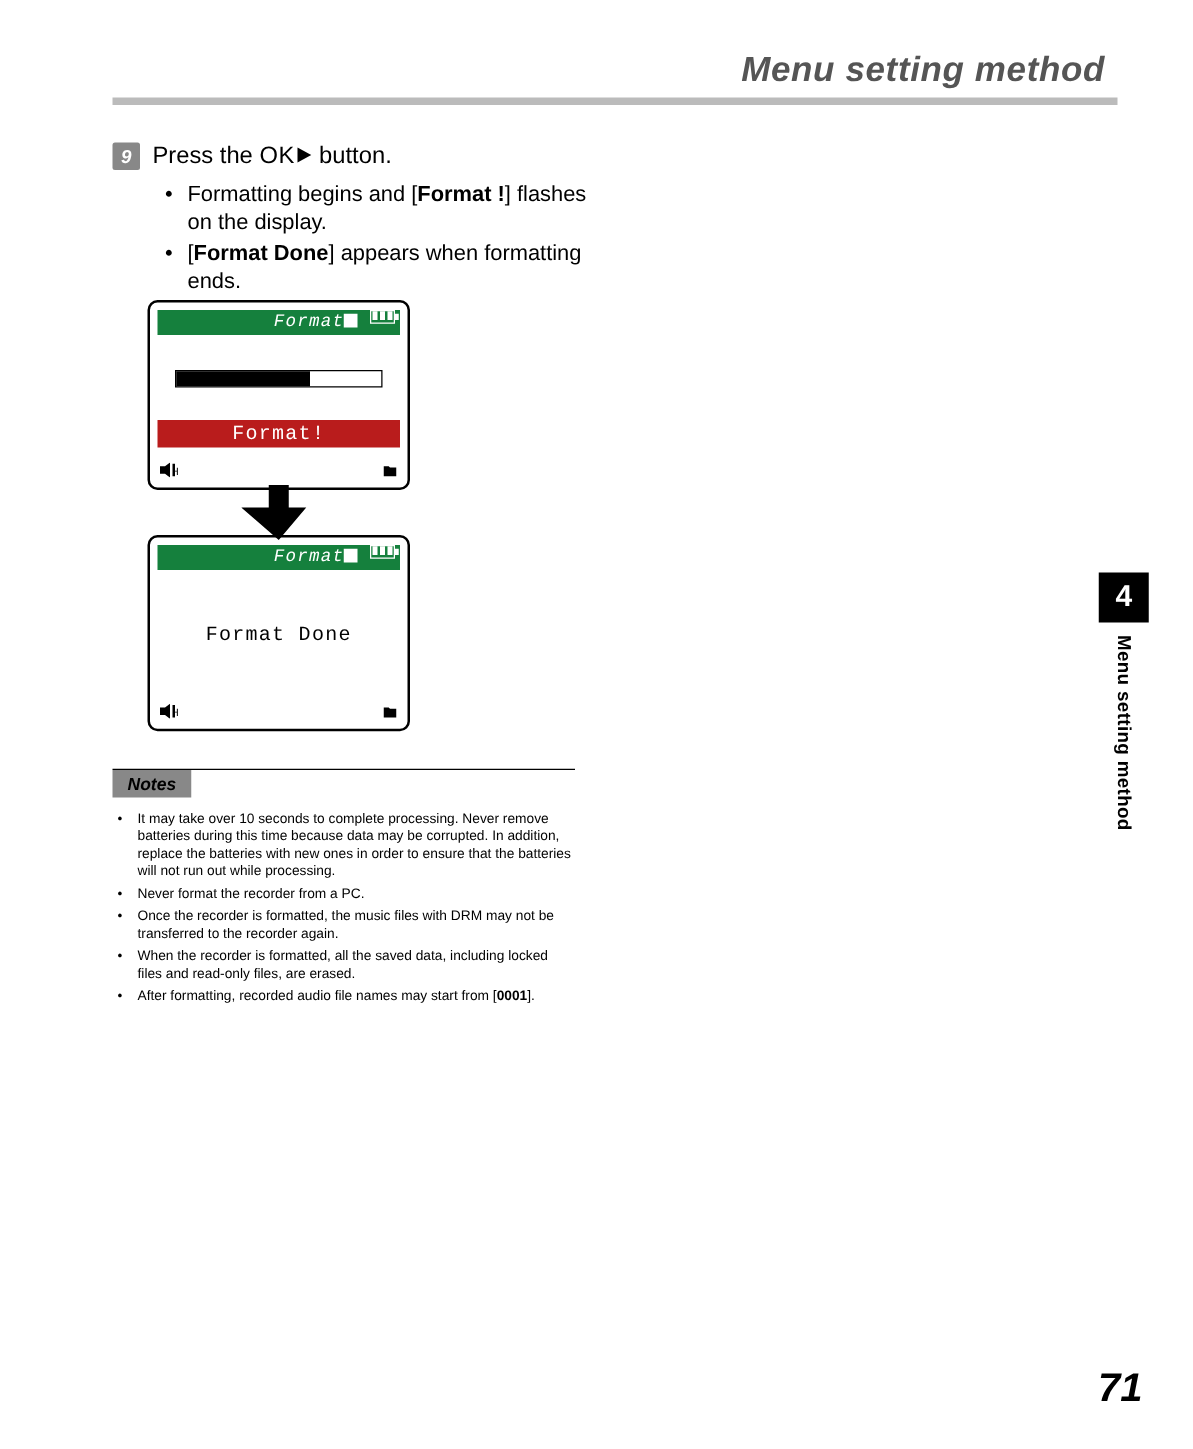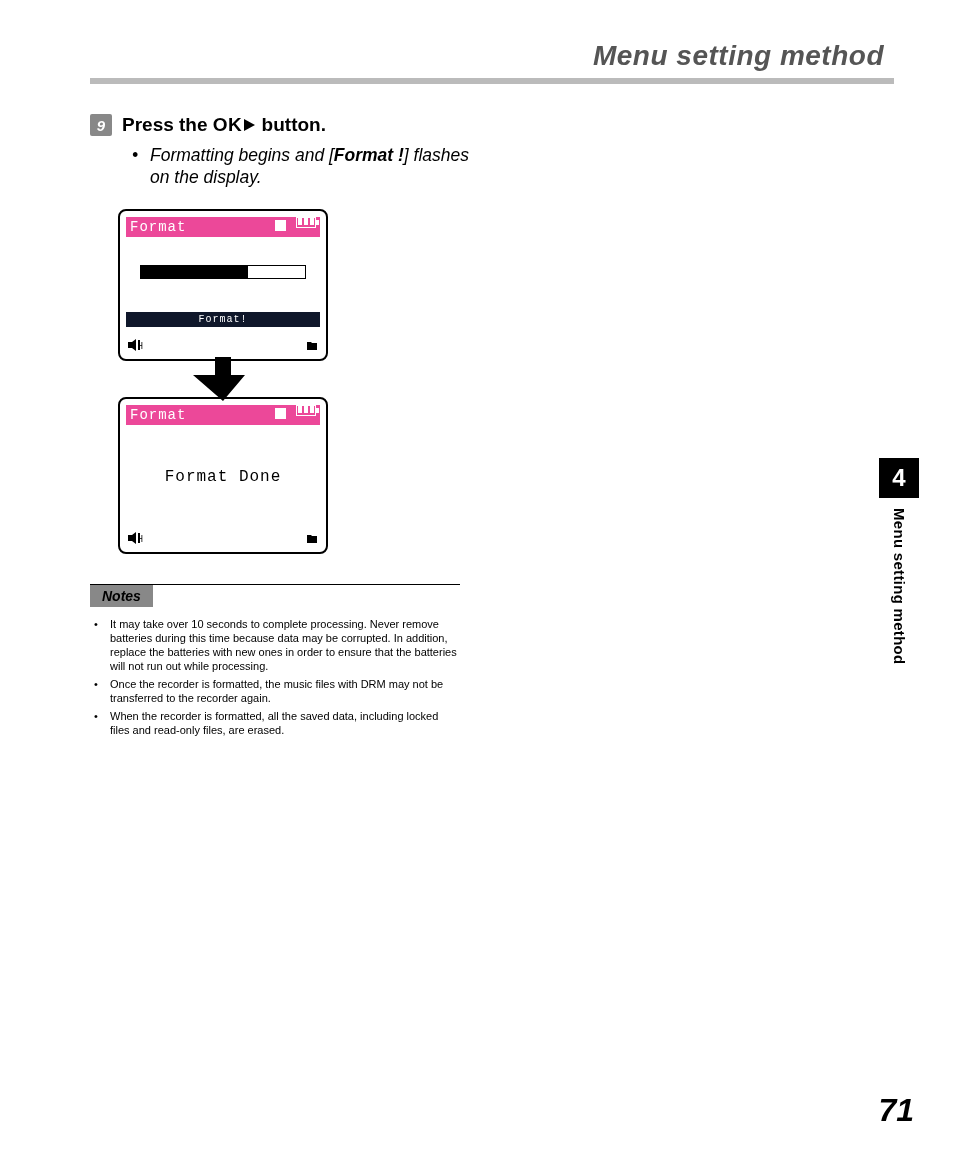--- a/index.html
+++ b/index.html
@@ -6,44 +6,44 @@
   html, body { width: 954px; height: 1159px; background: #fff; font-family: "Myriad Pro", "Segoe UI", Arial, sans-serif; color: #000; }
   .page { position: relative; width: 954px; height: 1159px; padding: 40px 60px 28px 90px; }
 
   
   .runhead { text-align: right; font-weight: 700; font-size: 28px; font-style: italic; color: #555; padding-right: 10px; margin-bottom: 6px; letter-spacing: .5px; }
   .rule-thick { height: 6px; background: #bbb; margin-bottom: 30px; }
 
   
   .step { display: flex; align-items: center; gap: 10px; margin-bottom: 8px; }
   .step-num { width: 22px; height: 22px; background: #888; color: #fff; font-style: italic; font-weight: 700; font-size: 15px; display: flex; align-items: center; justify-content: center; border-radius: 2px; }
-  .step-text { font-size: 19px; font-weight: 700; }
+  .step-text { font-size: 19px; font-weight: 400; }
   .step-text .ok { font-family: "Arial Black", Arial, sans-serif; letter-spacing: .5px; }
   .play-icon { display: inline-block; }
   .play-icon svg { vertical-align: -1px; }
 
   
-  ul.tight { list-style: none; padding-left: 60px; max-width: 380px; margin-bottom: 20px; font-style: italic; }
+  ul.tight { list-style: none; padding-left: 60px; max-width: 380px; margin-bottom: 4px; }
   ul.tight li { position: relative; font-size: 17.5px; line-height: 1.28; margin-bottom: 2px; }
   ul.tight li::before { content: "•"; position: absolute; left: -18px; top: 0; }
   .b { font-weight: 700; }
 
   
   .lcd-wrap { margin-left: 28px; margin-bottom: 30px; width: 210px; }
   .lcd { width: 210px; border: 2.5px solid #000; border-radius: 8px; background: #fff; padding: 6px; font-family: "Courier New", monospace; }
-  .lcd-title { display: flex; align-items: center; justify-content: space-between; background: #ec4899; color: #fff; padding: 2px 4px; height: 20px; }
+  .lcd-title { display: flex; align-items: center; justify-content: flex-end; background: #15803d; color: #fff; padding: 2px 4px; height: 20px; font-style: italic; }
   .lcd-title-l { font-size: 14px; letter-spacing: 1px; }
   .lcd-stop { width: 11px; height: 11px; background: #fff; display: inline-block; }
   .lcd-batt { display: inline-block; border: 1.5px solid #fff; width: 20px; height: 11px; position: relative; }
   .lcd-batt::after { content: ""; position: absolute; right: -4px; top: 2px; width: 3px; height: 5px; background: #fff; }
   .lcd-batt .cell { display: inline-block; width: 4px; height: 7px; background: #fff; margin: 0 1px; vertical-align: top; margin-top: 0; }
   .lcd-body1 { height: 100px; position: relative; }
   .lcd-prog { position: absolute; top: 28px; left: 14px; right: 14px; height: 14px; border: 1.5px solid #000; }
   .lcd-prog-fill { height: 100%; width: 65%; background: #000; }
-  .lcd-flash { position: absolute; bottom: 10px; left: 0; right: 0; background: #0f172a; color: #fff; text-align: center; font-size: 10px; letter-spacing: 1px; padding: 2px 0; }
+  .lcd-flash { position: absolute; bottom: 10px; left: 0; right: 0; background: #b91c1c; color: #fff; text-align: center; font-size: 16px; letter-spacing: 1px; padding: 2px 0; }
   .lcd-foot { display: flex; justify-content: space-between; align-items: center; height: 16px; padding: 0 2px; }
   .lcd-foot svg { display: block; }
 
   .lcd-body2 { height: 105px; display: flex; align-items: center; justify-content: center; font-size: 16px; letter-spacing: 1px; }
 
   .arrow { display: flex; justify-content: center; margin: -4px 0; }
   .arrow svg { display: block; }
 
   
   .notes-col { width: 370px; }
@@ -75,20 +75,23 @@
     <div class="step-text">
       <span>Press the </span><span class="ok">OK</span><span class="play-icon"><svg width="14" height="14" viewBox="0 0 14 14">
             <polygon points="2,1 13,7 2,13" fill="#000"></polygon>
           </svg></span><span> button.</span>
     </div>
   </div>
 
   <ul class="tight">
     <li>
       <span>Formatting begins and [</span><span class="b">Format !</span><span>] flashes on the display.</span>
+    </li>
+    <li>
+      <span>[</span><span class="b">Format Done</span><span>] appears when formatting ends.</span>
     </li>
   </ul>
 
   <div class="lcd-wrap">
 
     <div class="lcd">
       <div class="lcd-title">
         <span class="lcd-title-l">Format</span>
         <span>
           <span class="lcd-stop"></span>
@@ -142,22 +145,26 @@
       </div>
     </div>
 
   </div>
 
   <div class="notes-col">
     <div class="notes-rule"></div>
     <div class="notes-tab">Notes</div>
     <ul class="notes">
       <li>It may take over 10 seconds to complete processing. Never remove batteries during this time because data may be corrupted. In addition, replace the batteries with new ones in order to ensure that the batteries will not run out while processing.</li>
+      <li>Never format the recorder from a PC.</li>
       <li>Once the recorder is formatted, the music files with DRM may not be transferred to the recorder again.</li>
       <li>When the recorder is formatted, all the saved data, including locked files and read-only files, are erased.</li>
+      <li>
+        <span>After formatting, recorded audio file names may start from [</span><span class="b">0001</span><span>].</span>
+      </li>
     </ul>
   </div>
 
   <div class="side-tab">
     <div class="side-num">4</div>
     <div class="side-label">Menu setting method</div>
   </div>
 
   <div class="pagenum">71</div>
 

